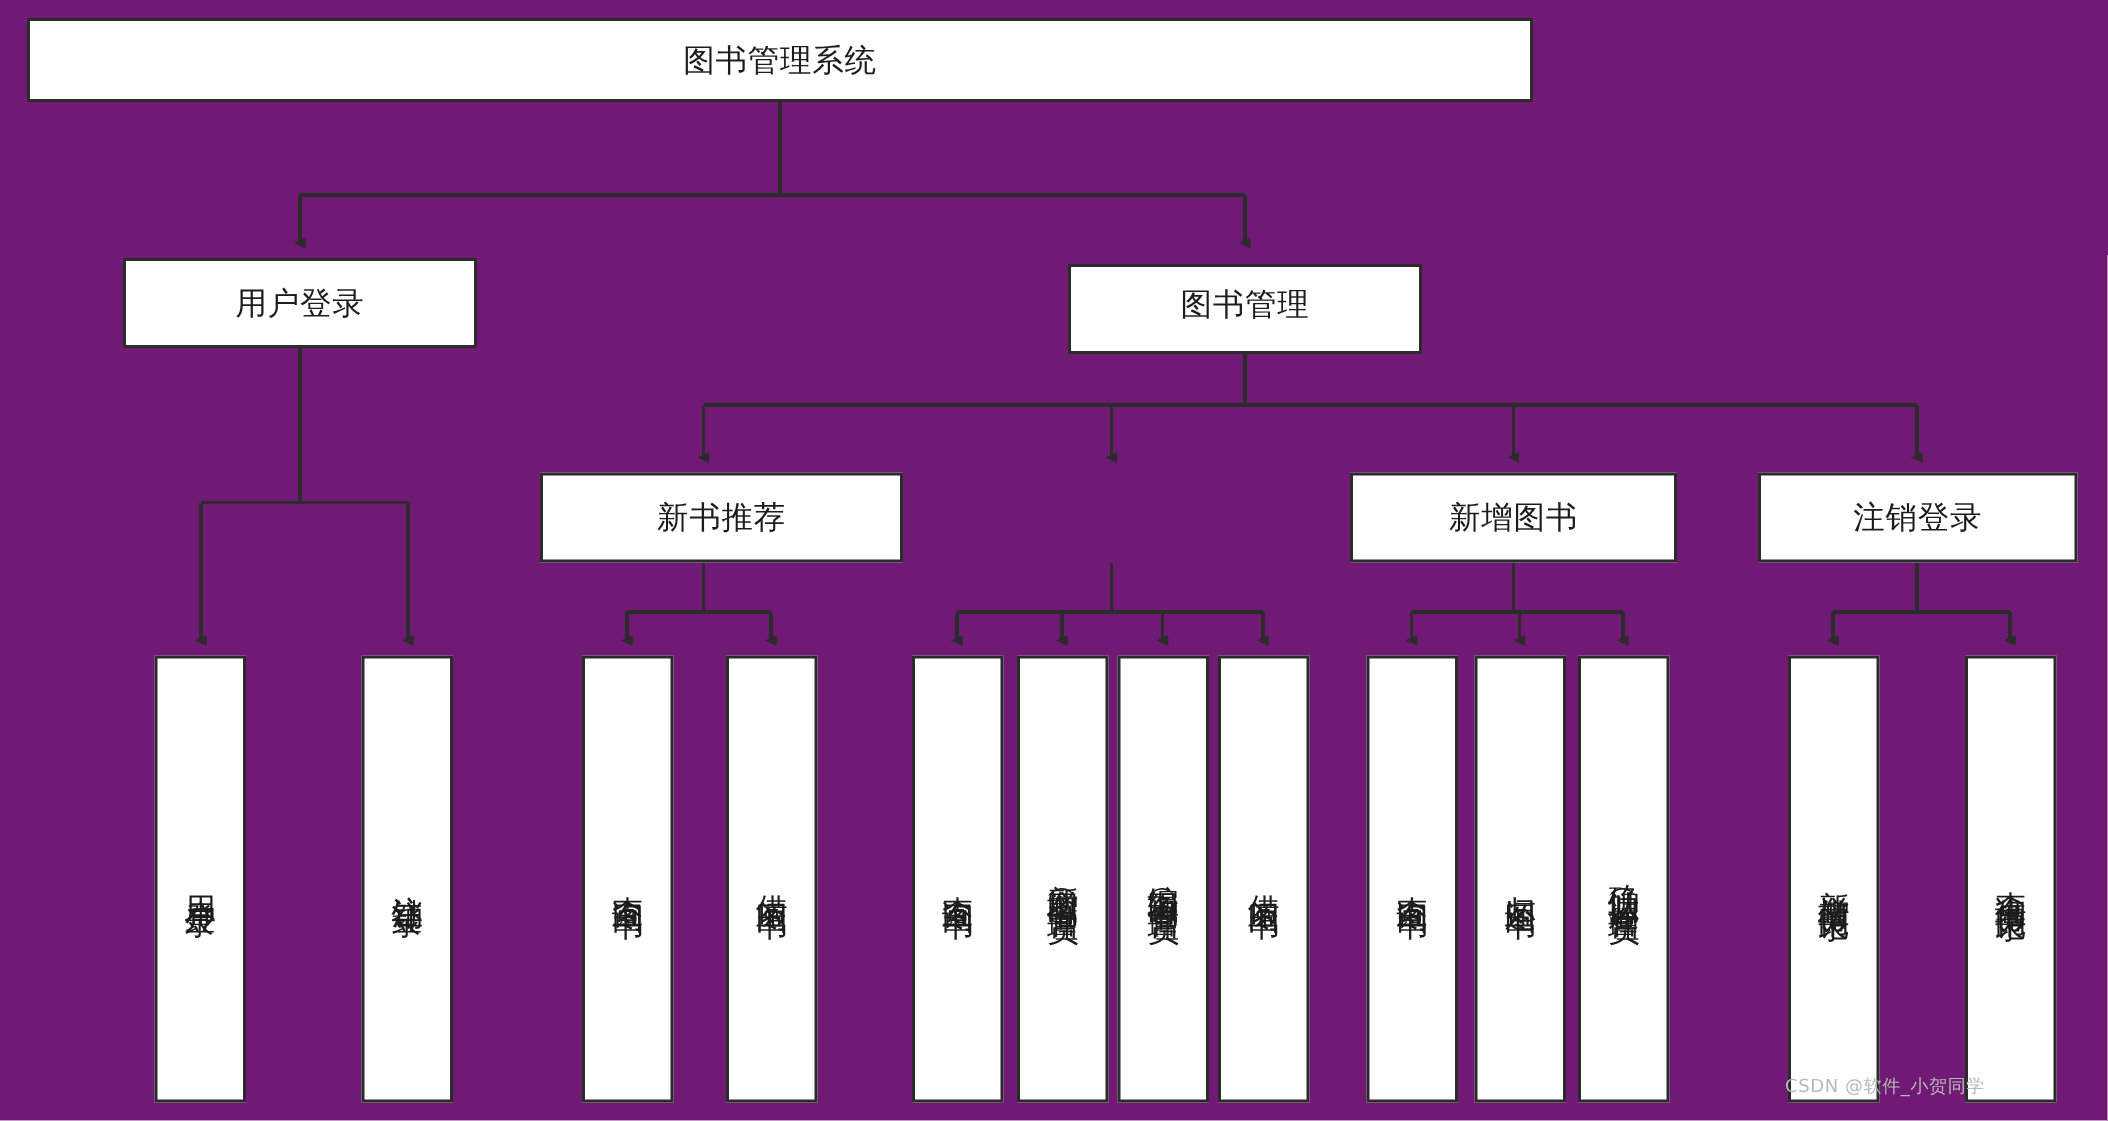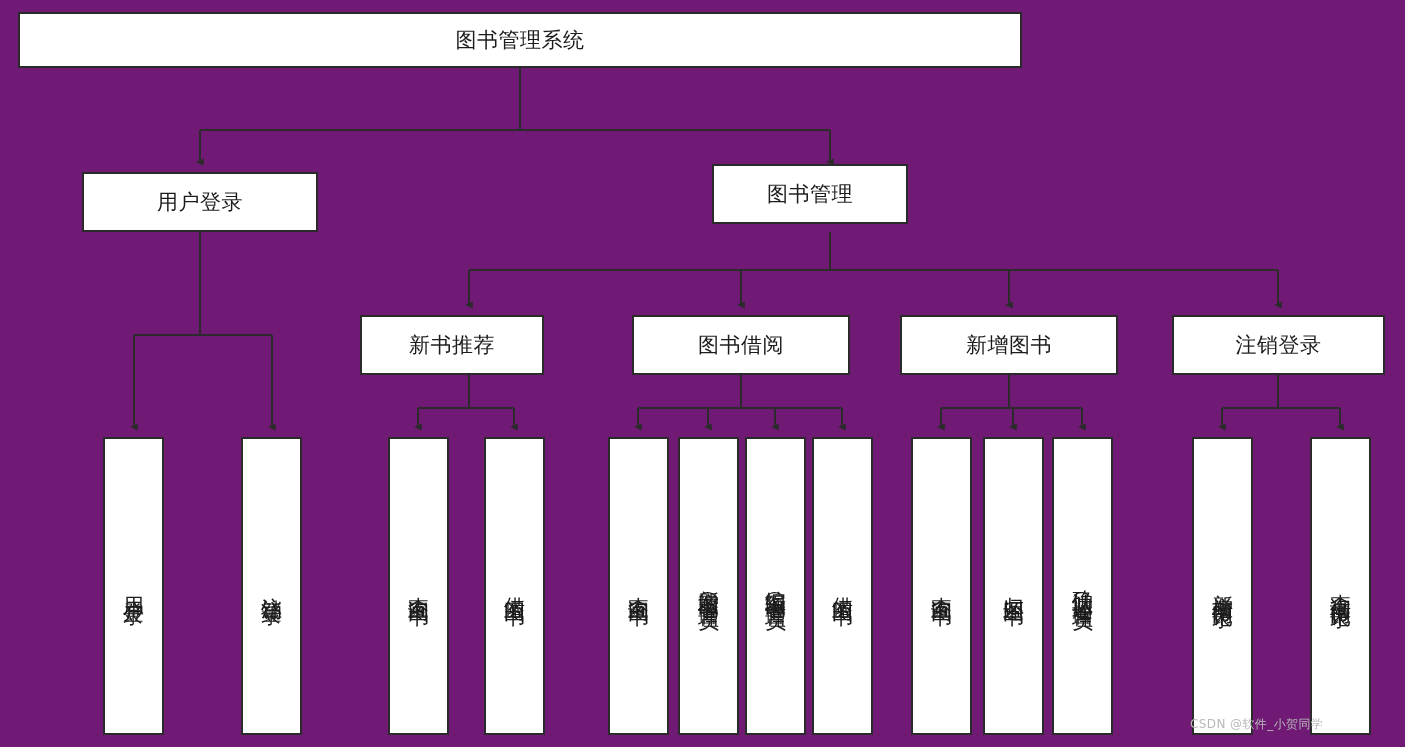--- a/index.html
+++ b/index.html
@@ -120,29 +120,26 @@
     </g>
   </svg>
 
   <div class="node horiz" style="left:18px; top:12px; width:1004px; height:56px;">
     <span class="label">图书管理系统</span>
   </div>
 
   <div class="node horiz" style="left:82px; top:172px; width:236px; height:60px;">
     <span class="label">用户登录</span>
   </div>
-  <div class="node horiz" style="left:712px; top:164px; width:196px; height:60px;">
+  <div class="node horiz" style="left:712px; top:176px; width:236px; height:60px;font-family:Liberation Mono, monospace;">
     <span class="label">图书管理</span>
   </div>
 
-  <div class="node horiz" style="left:360px; top:315px; width:184px; height:60px;text-align:right;">
+  <div class="node horiz" style="left:360px; top:315px; width:242px; height:60px;text-align:right;">
     <span class="label">新书推荐</span>
-  </div>
-  <div class="node horiz" style="left:632px; top:315px; width:218px; height:60px;">
-    <span class="label">图书借阅</span>
   </div>
   <div class="node horiz" style="left:900px; top:315px; width:218px; height:60px;">
     <span class="label">新增图书</span>
   </div>
   <div class="node horiz" style="left:1172px; top:315px; width:213px; height:60px;">
     <span class="label">注销登录</span>
   </div>
 
   <div class="node vert" style="left:103px; top:437px; width:61px; height:298px;">
     <span class="label">用户登录</span>

